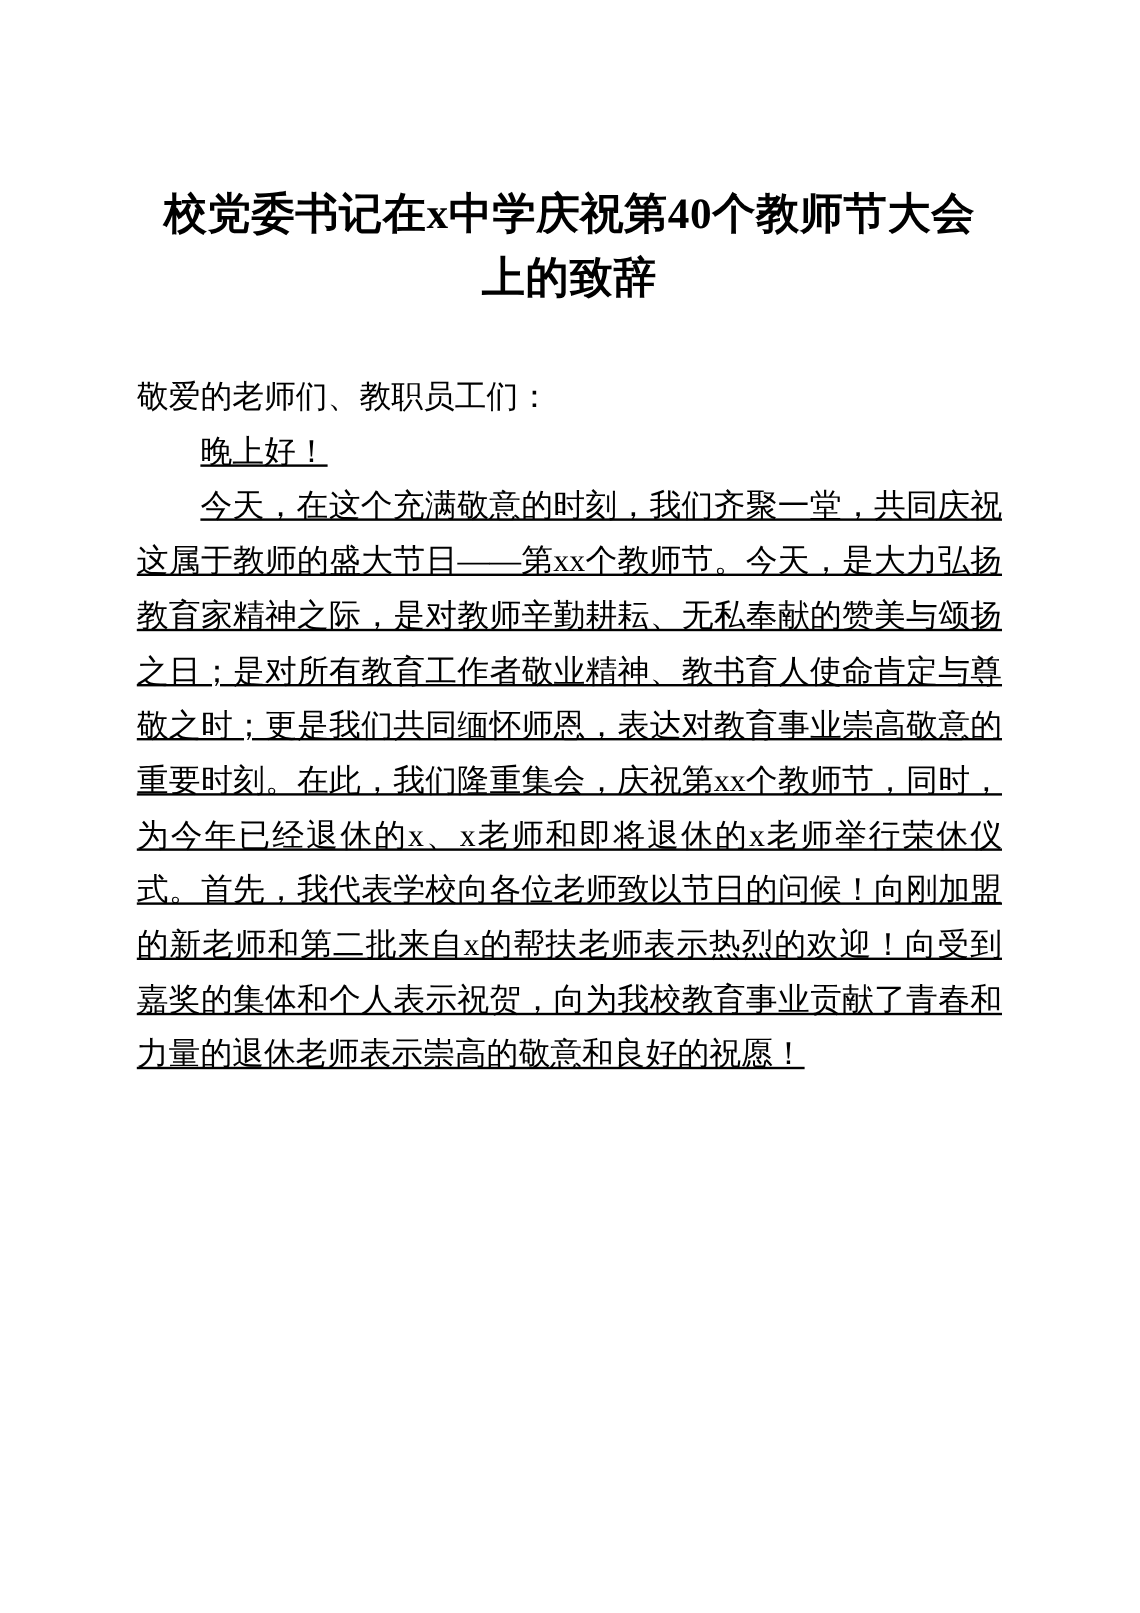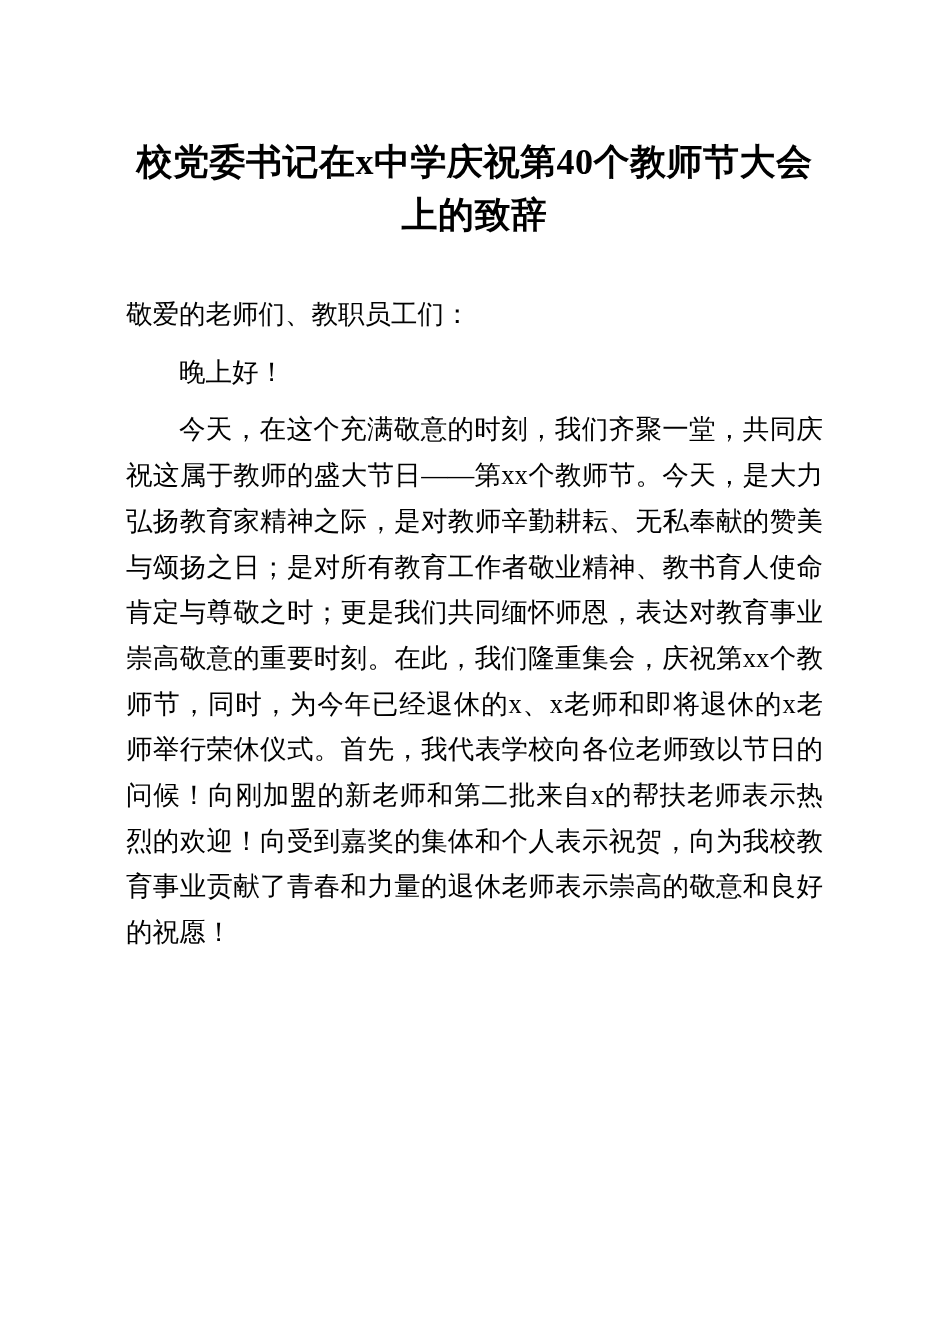--- a/index.html
+++ b/index.html
@@ -12,37 +12,37 @@
   .page {
     box-sizing: border-box;
     width: 950px;
     height: 1344px;
     padding: 136px 115px 0 114px;
     background: #ffffff;
     color: #000000;
     font-family: "Liberation Serif", "DejaVu Serif", serif;
   }
   .doc-title {
-    margin: 0 auto;
+    margin: 16px auto;
     max-width: 700px;
     font-size: 36px;
     font-weight: bold;
     line-height: 53px;
     text-align: center;
     letter-spacing: 0.5px;
   }
   .doc-body {
     margin-top: 50px;
     font-size: 26.5px;
     line-height: 45.7px;
     text-align: justify;
     text-justify: inter-ideograph;
   }
-  .para { margin: 12px; }
-  .para.indent { text-indent: 2em; }
+  .para { margin: 0; }
+  .para.indent { text-indent: 2em; text-decoration: underline; }
 </style>
 </head>
 <body>
 
 <div class="page">
   <h1 class="doc-title">校党委书记在x中学庆祝第40个教师节大会上的致辞</h1>
   <div class="doc-body">
       <p class="para">敬爱的老师们、教职员工们：</p>
       <p class="para indent">晚上好！</p>
       <p class="para indent">今天，在这个充满敬意的时刻，我们齐聚一堂，共同庆祝这属于教师的盛大节日——第xx个教师节。今天，是大力弘扬教育家精神之际，是对教师辛勤耕耘、无私奉献的赞美与颂扬之日；是对所有教育工作者敬业精神、教书育人使命肯定与尊敬之时；更是我们共同缅怀师恩，表达对教育事业崇高敬意的重要时刻。在此，我们隆重集会，庆祝第xx个教师节，同时，为今年已经退休的x、x老师和即将退休的x老师举行荣休仪式。首先，我代表学校向各位老师致以节日的问候！向刚加盟的新老师和第二批来自x的帮扶老师表示热烈的欢迎！向受到嘉奖的集体和个人表示祝贺，向为我校教育事业贡献了青春和力量的退休老师表示崇高的敬意和良好的祝愿！</p>

